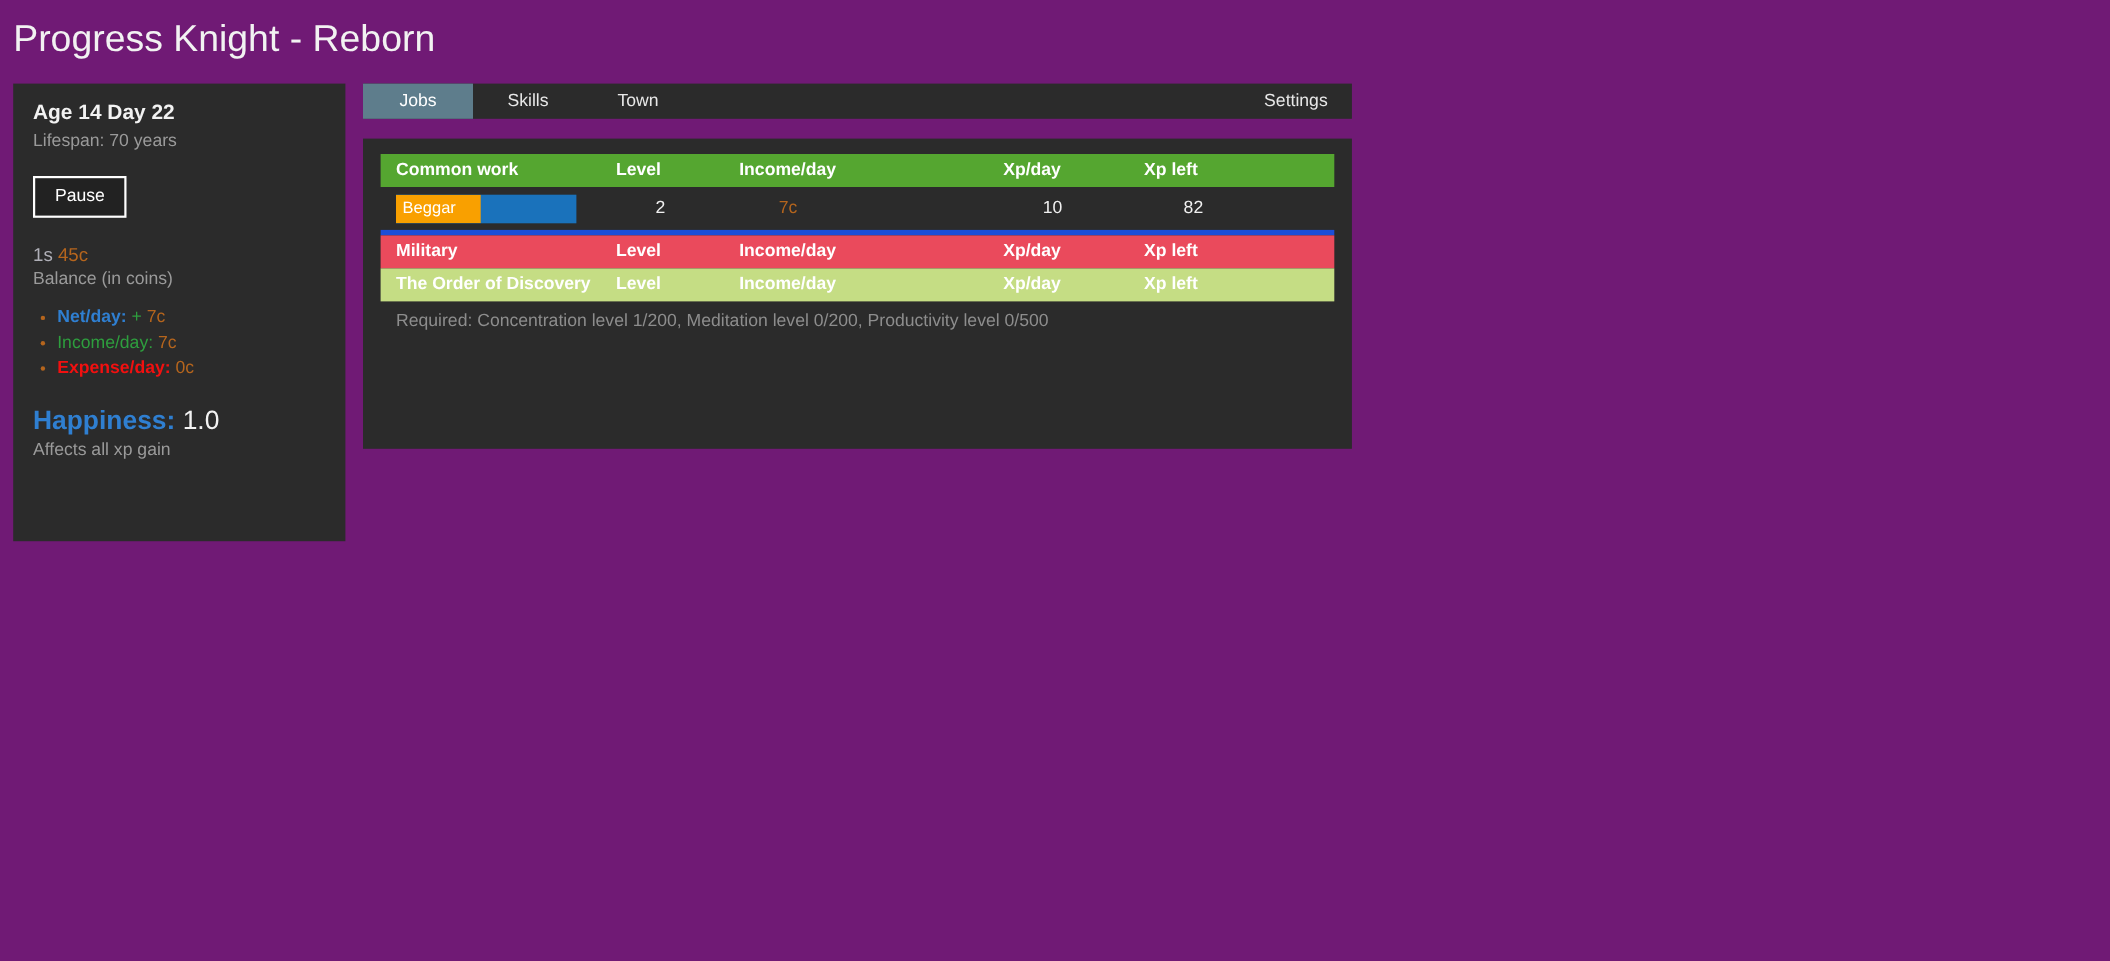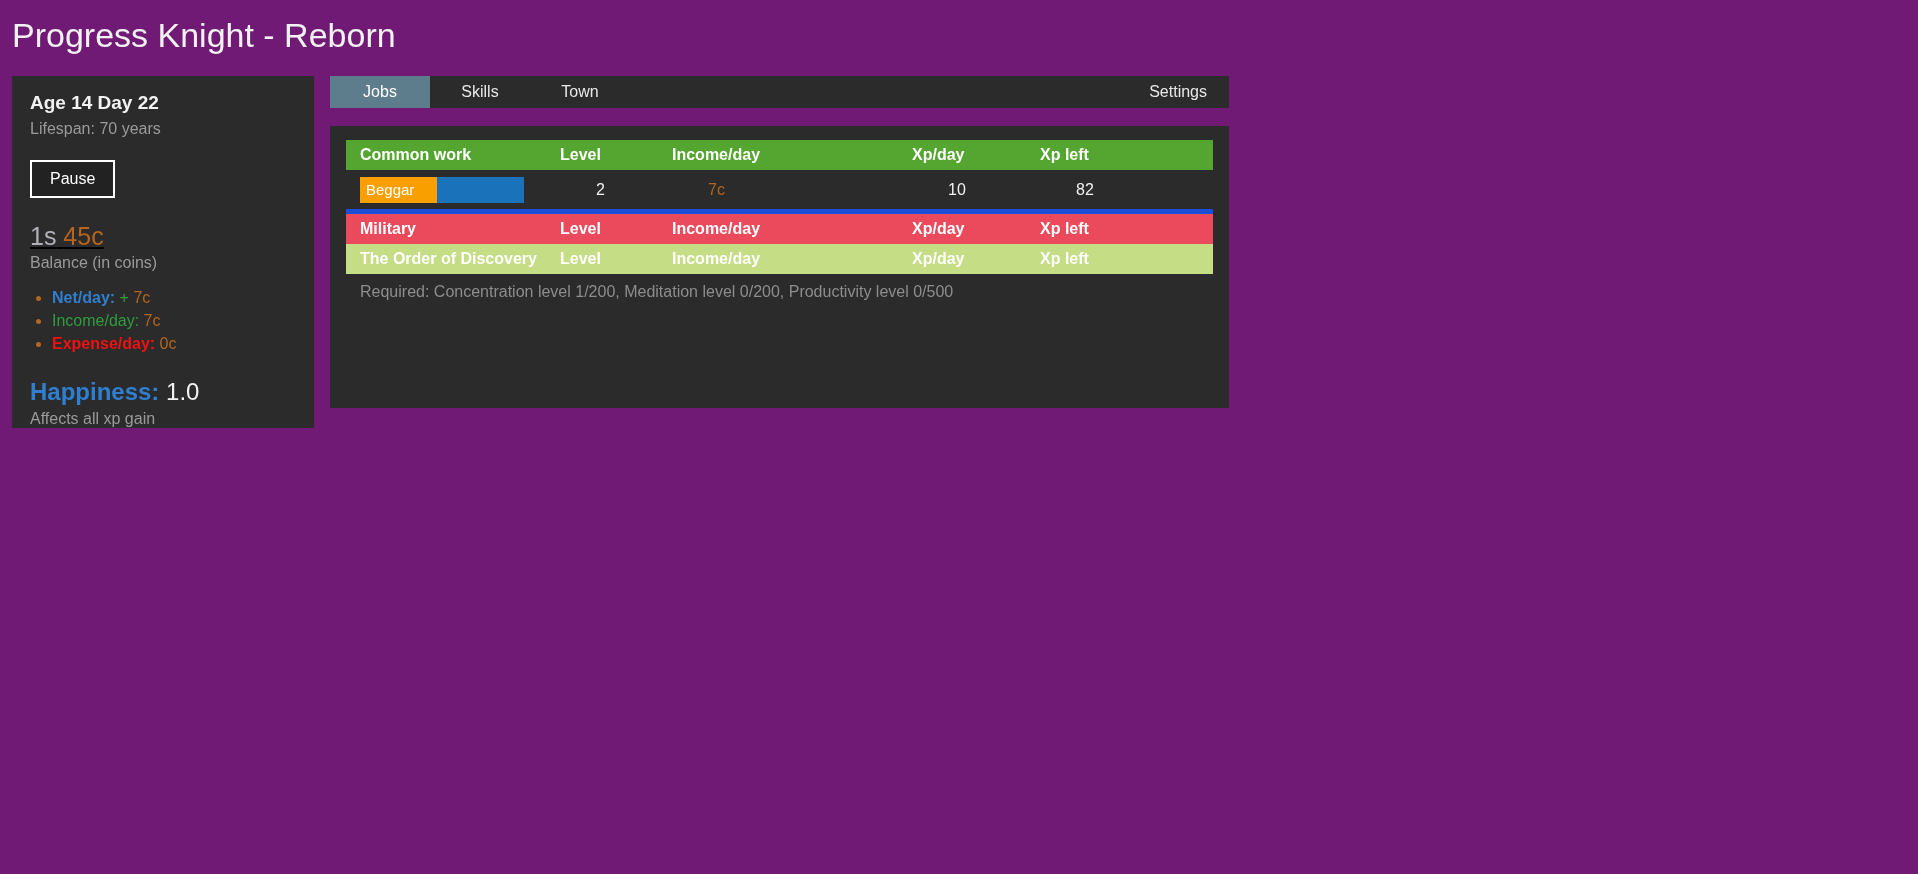--- a/index.html
+++ b/index.html
@@ -31,21 +31,21 @@
     letter-spacing: 0px;
     white-space: nowrap;
   }
 
   
   .sidebar {
     position: absolute;
     left: 12px;
     top: 76px;
     width: 302px;
-    height: 352px;
+    height: 416px;
     background: #2b2b2b;
     padding: 16px 18px 16px 18px;
   }
   .age-line {
     font-size: 19px;
     font-weight: bold;
     color: #f2f2f2;
     margin: 0 0 6px 0;
     white-space: nowrap;
   }
@@ -61,24 +61,23 @@
     border: 2px solid #ffffff;
     color: #ffffff;
     font-size: 16px;
     font-family: "Liberation Sans", sans-serif;
     padding: 9px 18px;
     cursor: pointer;
     margin-bottom: 24px;
     line-height: 1;
   }
   .balance-amount {
-    font-size: 25px;
+    font-size: 17px;
     margin: 0 0 3px 0;
     white-space: nowrap;
-    text-decoration: underline;
   }
   .coin-silver { color: #b0b0b8; }
   .coin-copper { color: #b5651d; }
   .balance-label {
     font-size: 16px;
     color: #9a9a9a;
     margin: 0 0 14px 0;
     white-space: nowrap;
   }
   ul.stats-list {

